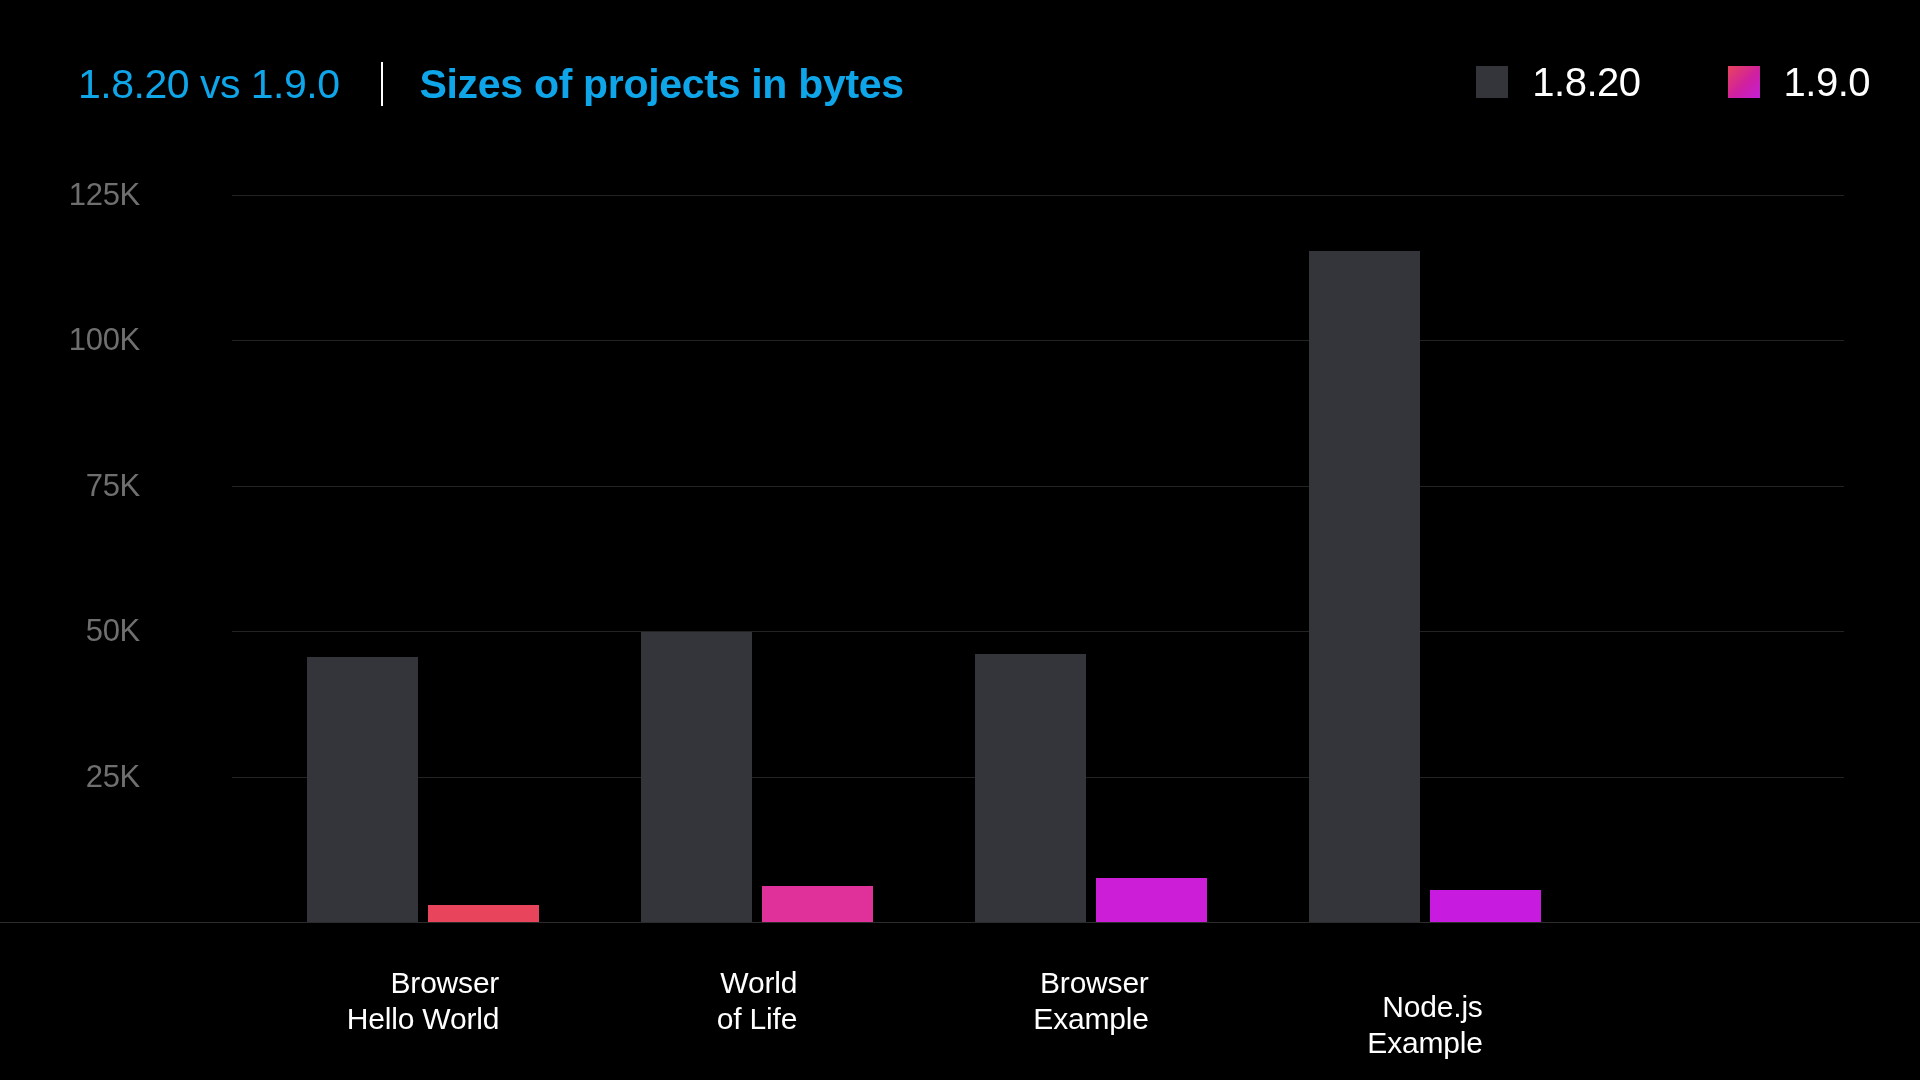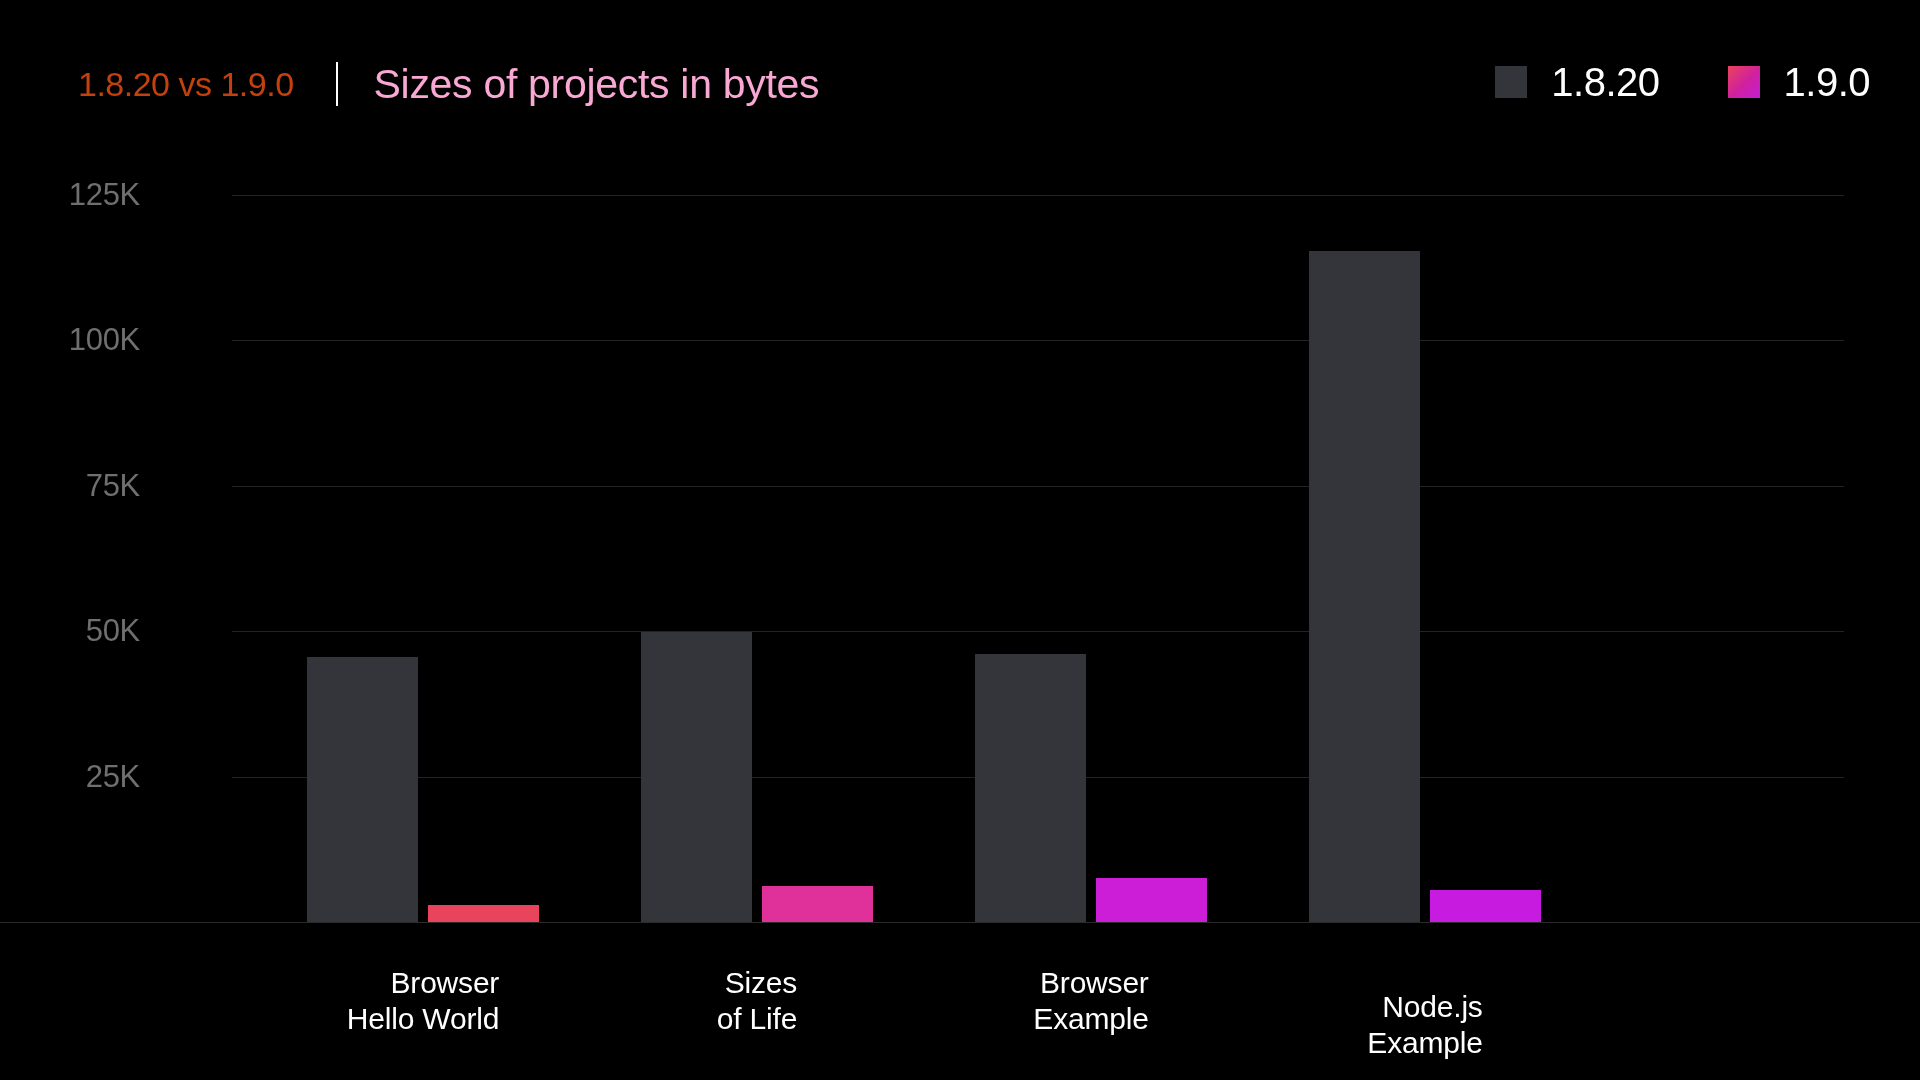--- a/index.html
+++ b/index.html
@@ -32,46 +32,47 @@
   }
   .title-block {
     position: absolute;
     left: 78px;
     top: 62px;
     display: flex;
     align-items: center;
     white-space: nowrap;
   }
   .title-main {
-    font-size: 34px;
+    font-size: 41px;
     letter-spacing: -0.5px;
-    color: #c2410c;
+    color: #0ea5e9;
     line-height: 1;
   }
   .title-sep {
     display: inline-block;
     width: 2px;
     height: 44px;
     background: #ffffff;
     margin: 0 36px 0 42px;
   }
   .title-sub {
     font-size: 41px;
     letter-spacing: -0.3px;
-    color: #f9a8d4;
+    color: #0ea5e9;
     line-height: 1;
+    font-weight: bold;
   }
 
   .legend {
     position: absolute;
     right: 50px;
     top: 62px;
     display: flex;
     align-items: flex-start;
-    gap: 68px;
+    gap: 87px;
   }
   .legend-item {
     display: flex;
     align-items: center;
     gap: 24px;
   }
   .legend-swatch {
     width: 32px;
     height: 32px;
     display: block;
@@ -195,21 +196,21 @@
         <div class="bar new" style="left: 1096px; width: 111px; height: 44.232px; background: rgb(204, 30, 214);"></div>
         <div class="bar old" style="left: 1309px; width: 111px; height: 671.046px; background: rgb(51, 53, 59);"></div>
         <div class="bar new" style="left: 1430px; width: 111px; height: 32.01px; background: rgb(199, 27, 224);"></div>
       </div>
     <div id="xlabel-layer">
         <div class="group-label" style="left: 423px;">
           <div>Browser</div>
           <div>Hello World</div>
         </div>
         <div class="group-label" style="left: 757px;">
-          <div>Sizes</div>
+          <div>World</div>
           <div>of Life</div>
         </div>
         <div class="group-label" style="left: 1091px;">
           <div>Browser</div>
           <div>Example</div>
         </div>
         <div class="group-label" style="left: 1425px; margin-top: 24px;">
           <div>Node.js</div>
           <div>Example</div>
         </div>

